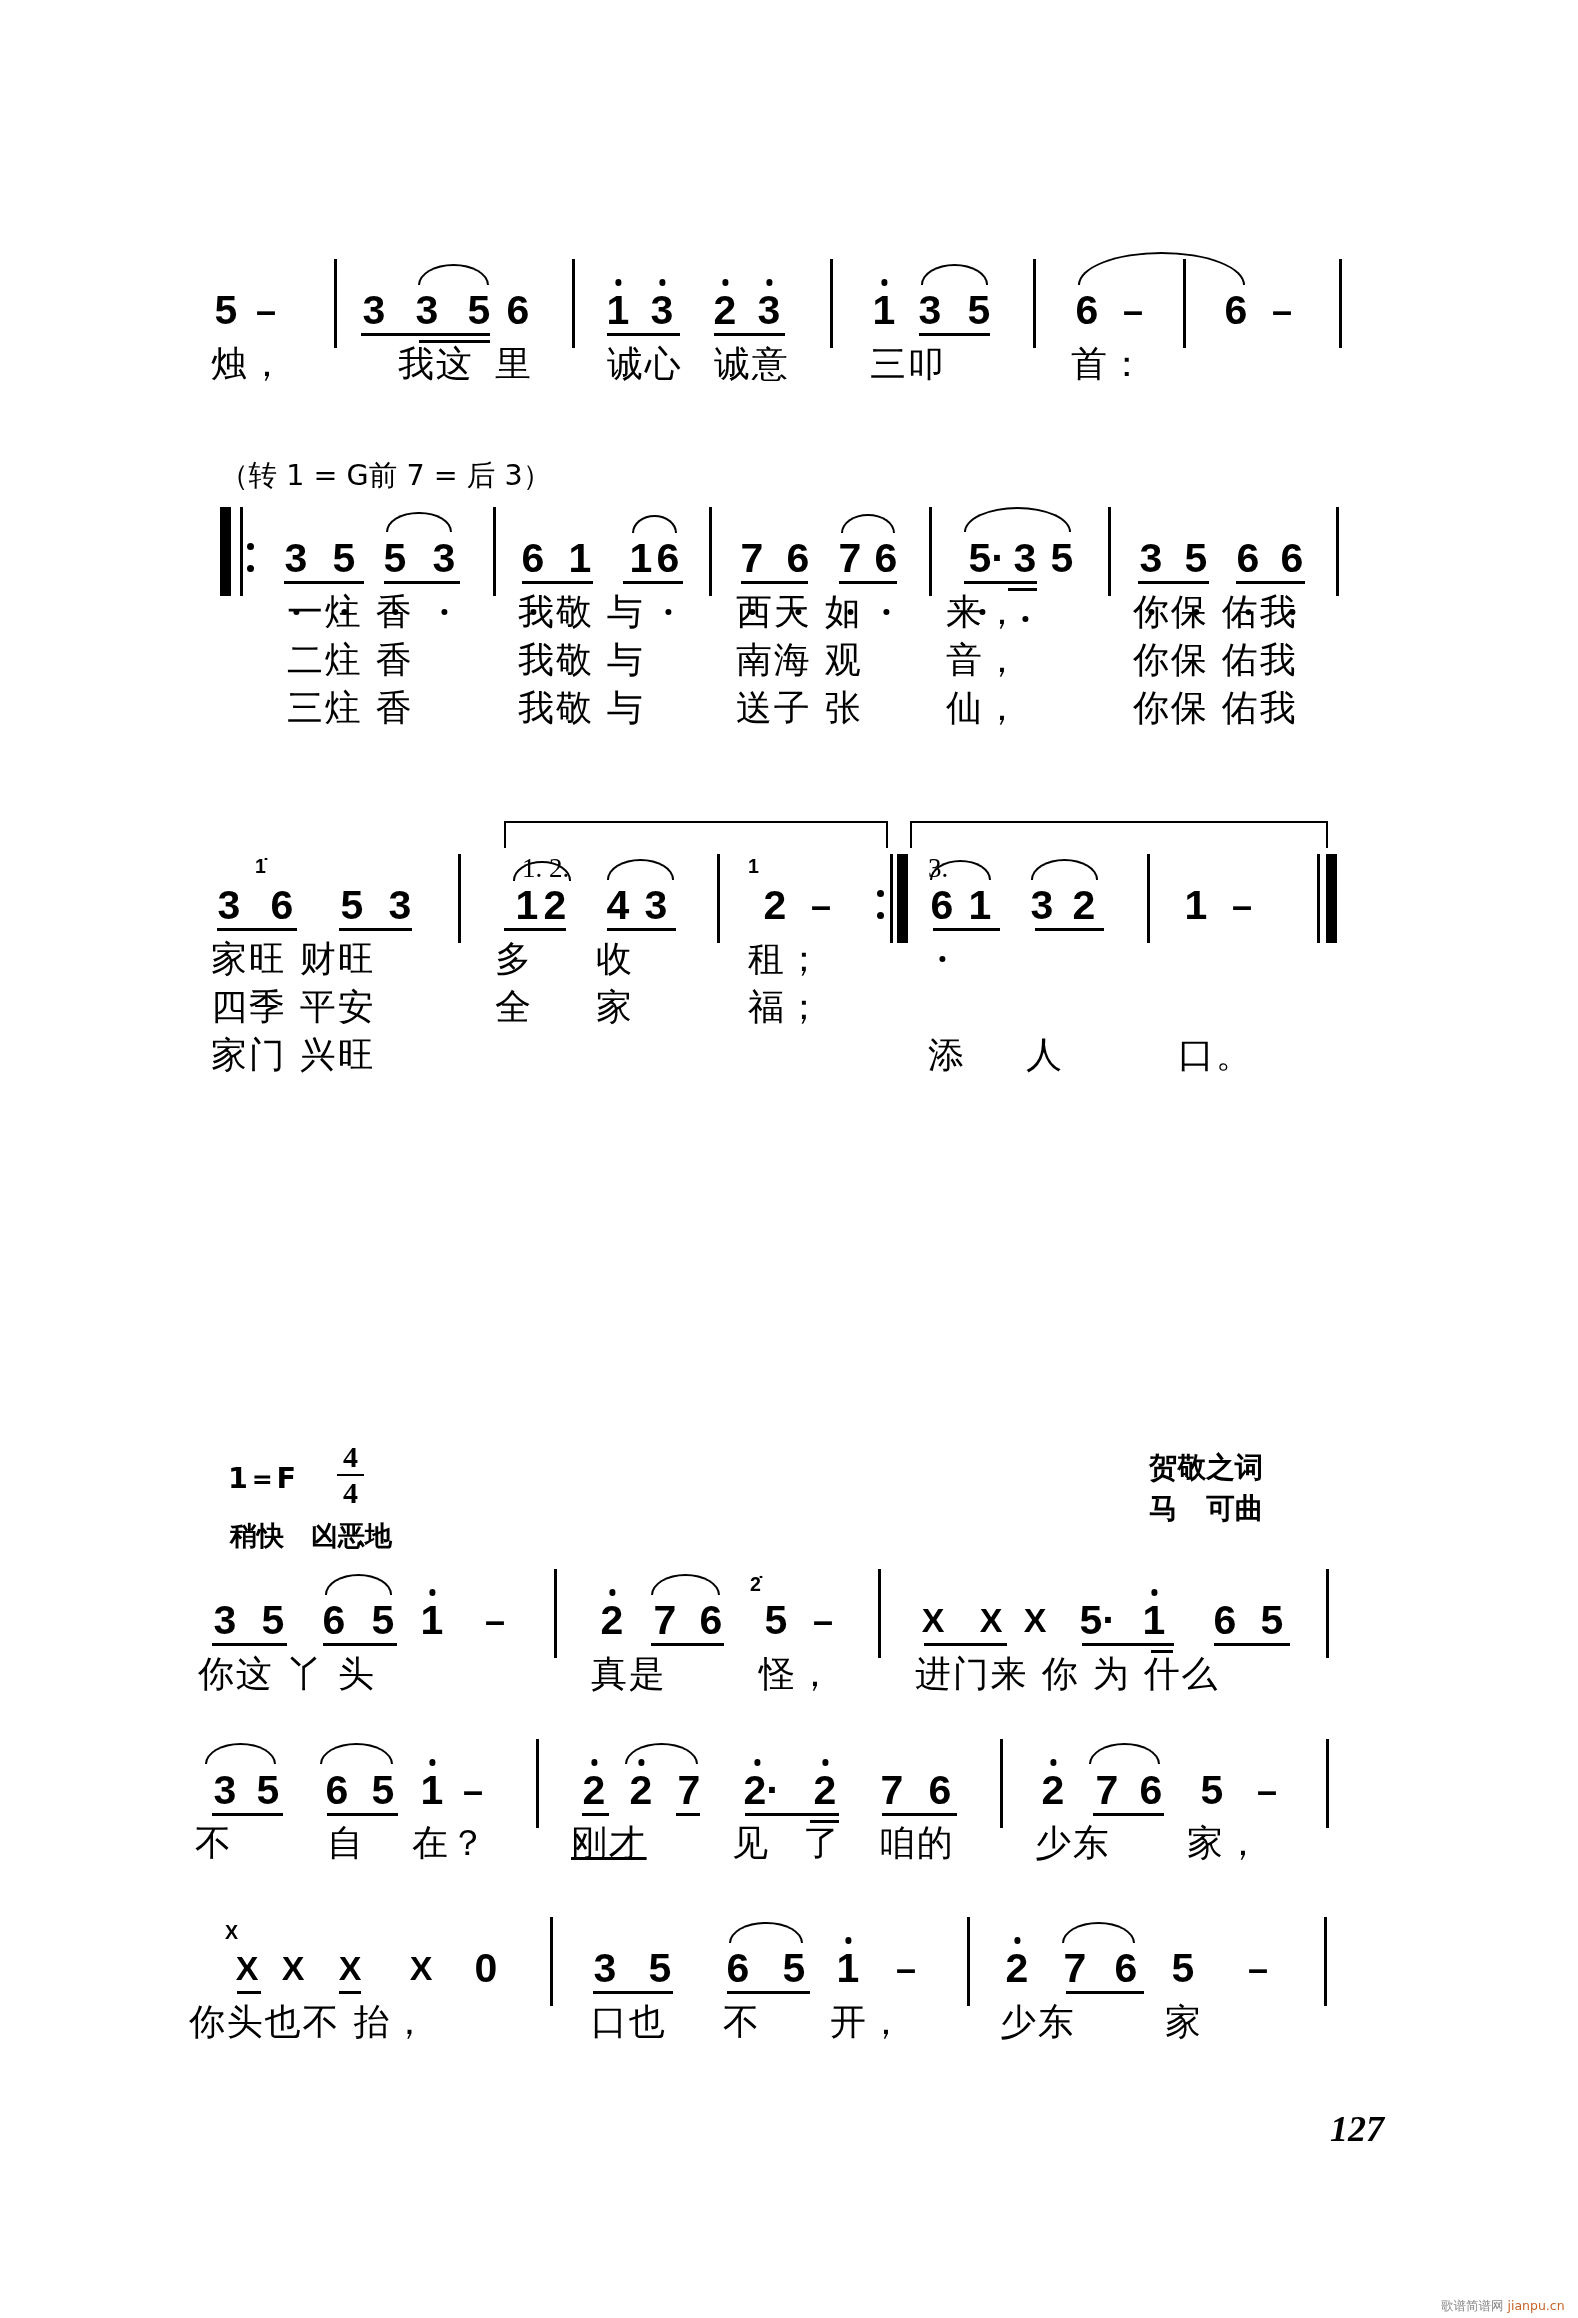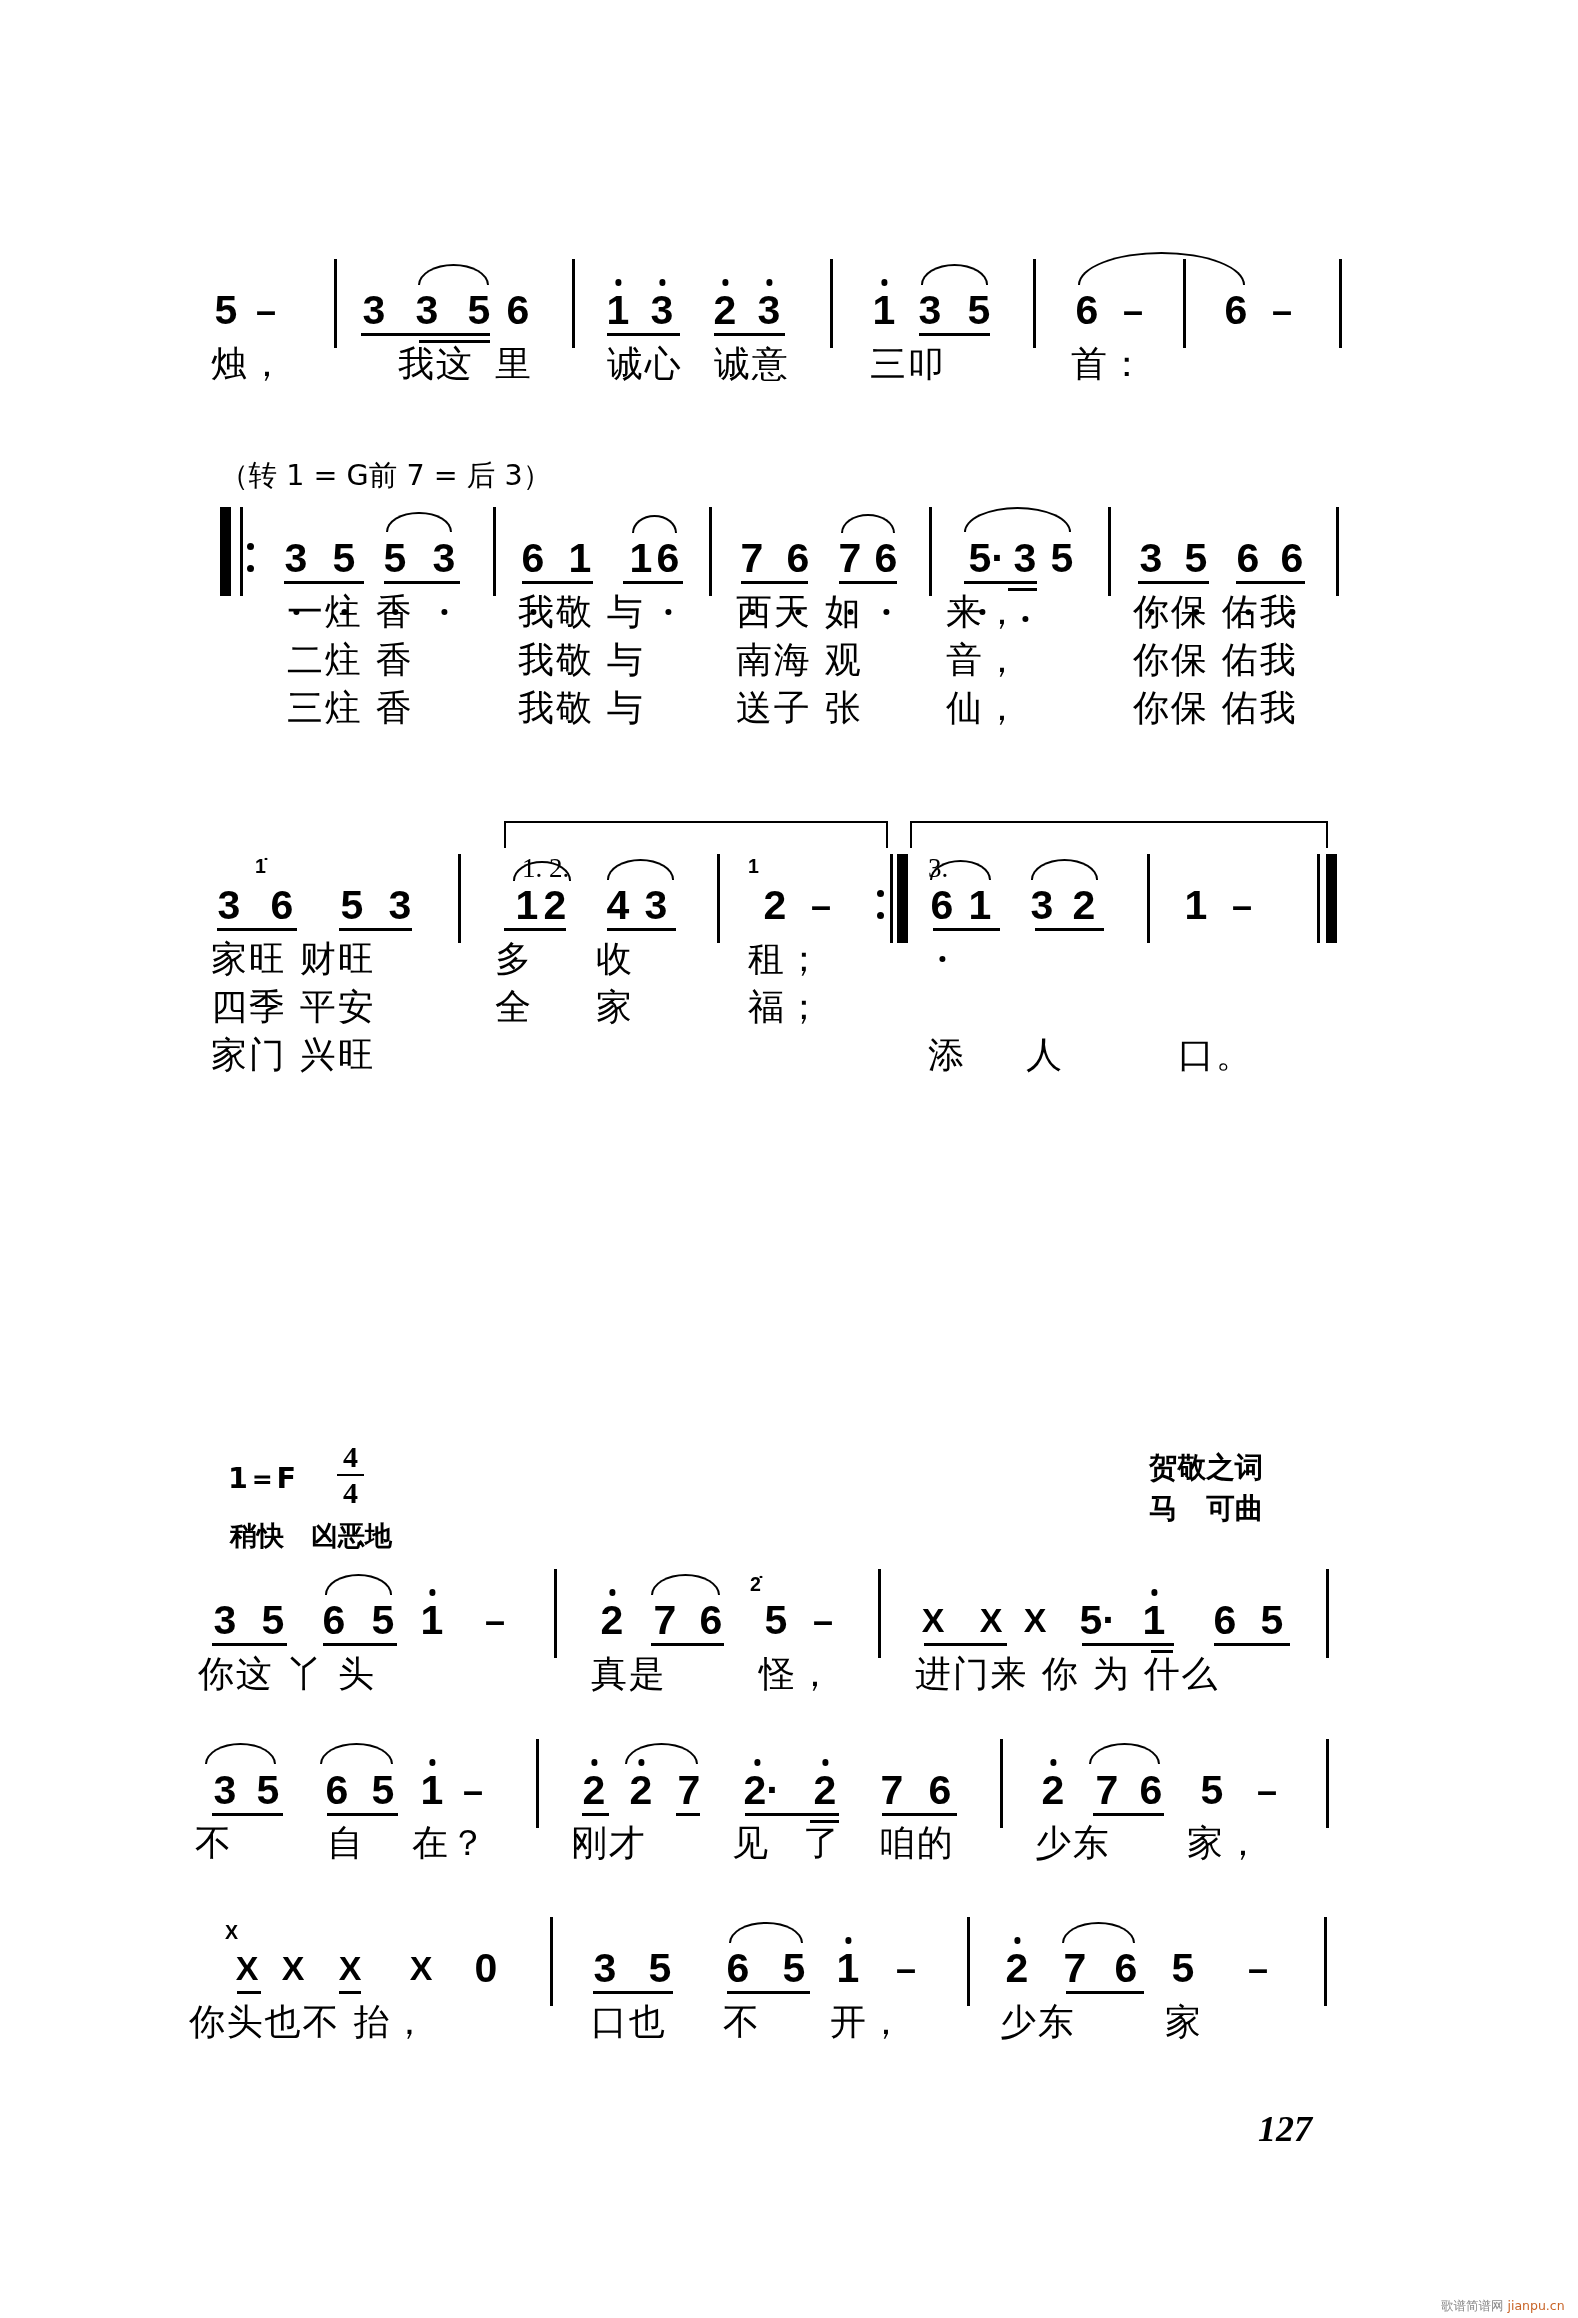--- a/index.html
+++ b/index.html
@@ -109,21 +109,21 @@
   <div class="frac" style="left:337px; top:1442px;">
     <div>4</div>
     <div class="line"></div>
     <div>4</div>
   </div>
   <div class="meta" style="left:230px; top:1517px; font-size:27px;">稍快　凶恶地</div>
 
   <div class="meta" style="left:1149px; top:1449px;">贺敬之词</div>
   <div class="meta" style="left:1149px; top:1490px;">马　可曲</div>
 
-  <div class="pagenum" style="left:1258px; top:2108px;text-align:right;">127</div>
+  <div class="pagenum" style="left:1330px; top:2108px;text-align:right;">127</div>
 
   <div class="watermark" style="left:1441px; top:2298px;">
     <span>歌谱简谱网</span>
     <span class="url">jianpu.cn</span>
   </div>
 <div class="note" style="left: 226px; top: 290px;">5</div>
     <div class="note dash" style="left: 266px; top: 290px;">–</div>
     <div class="note" style="left: 374px; top: 290px;">3</div>
     <div class="note" style="left: 427px; top: 290px;">3</div>
     <div class="note" style="left: 479px; top: 290px;">5</div>
@@ -336,21 +336,21 @@
     <div class="slur" style="left: 205px; width: 71px; height: 21px; top: 1743px;"></div>
     <div class="slur" style="left: 320px; width: 73px; height: 21px; top: 1743px;"></div>
     <div class="slur" style="left: 625px; width: 73px; height: 21px; top: 1743px;"></div>
     <div class="slur" style="left: 1089px; width: 71px; height: 21px; top: 1743px;"></div>
     <div class="bar" style="left: 536px; top: 1739px; height: 89px;"></div>
     <div class="bar" style="left: 1000px; top: 1739px; height: 89px;"></div>
     <div class="bar" style="left: 1326px; top: 1739px; height: 89px;"></div>
     <div class="lyric" style="left: 195px; top: 1823px;">不</div>
     <div class="lyric" style="left: 327px; top: 1823px;">自</div>
     <div class="lyric" style="left: 412px; top: 1823px;">在？</div>
-    <div class="lyric" style="left: 571px; top: 1823px;">刚才</div>
+    <div class="lyric" style="left: 571px; top: 1823px; text-decoration: underline;">刚才</div>
     <div class="lyric" style="left: 732px; top: 1823px;">见</div>
     <div class="lyric" style="left: 803px; top: 1823px;">了</div>
     <div class="lyric" style="left: 879px; top: 1823px;">咱的</div>
     <div class="lyric" style="left: 1035px; top: 1823px;">少东</div>
     <div class="lyric" style="left: 1187px; top: 1823px;">家，</div>
     <div class="note x" style="left: 247px; top: 1948px;">X</div>
     <div class="note x" style="left: 293px; top: 1948px;">X</div>
     <div class="note x" style="left: 350px; top: 1948px;">X</div>
     <div class="note x" style="left: 421px; top: 1948px;">X</div>
     <div class="note" style="left: 486px; top: 1948px;">0</div>

